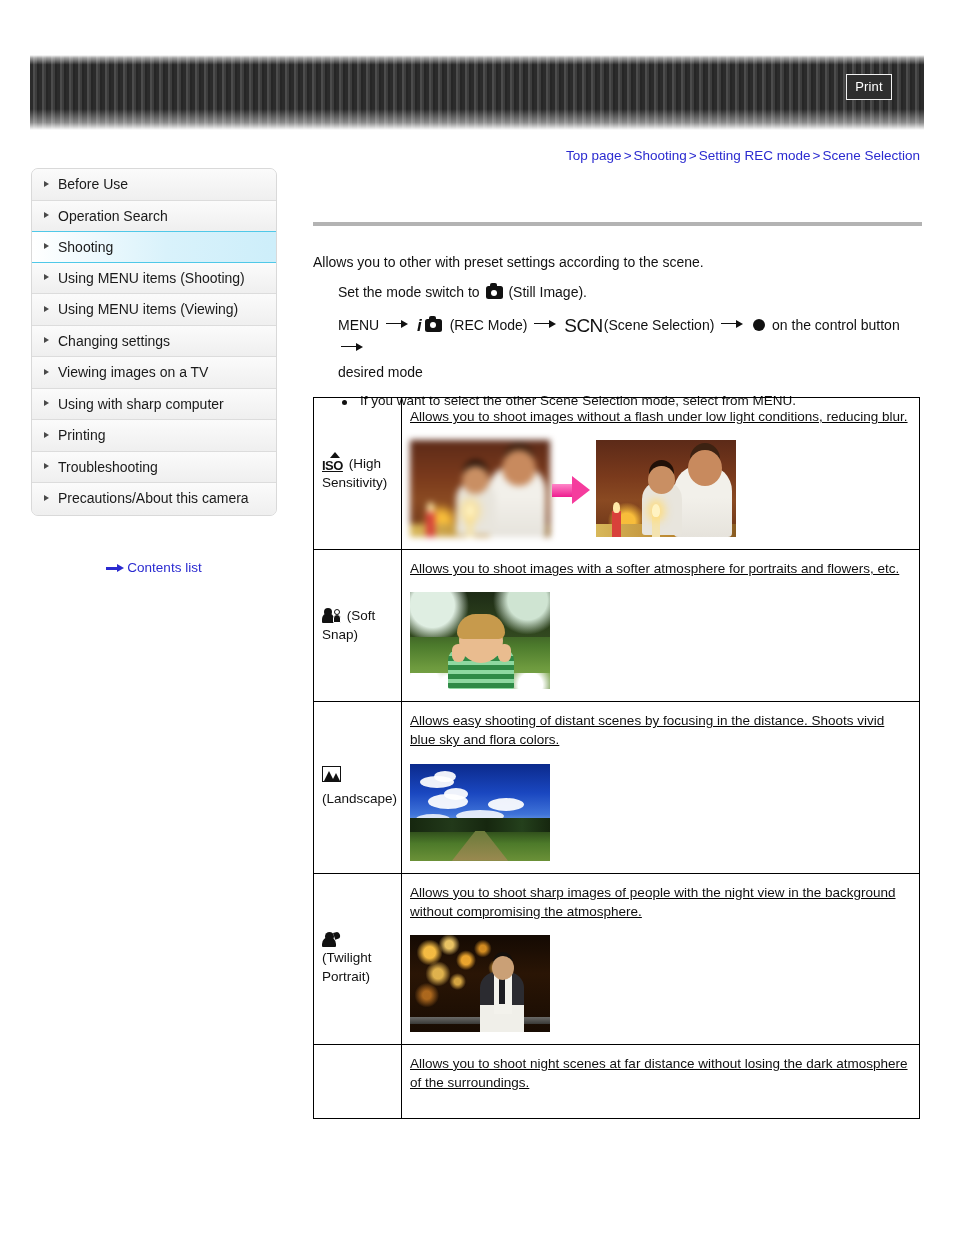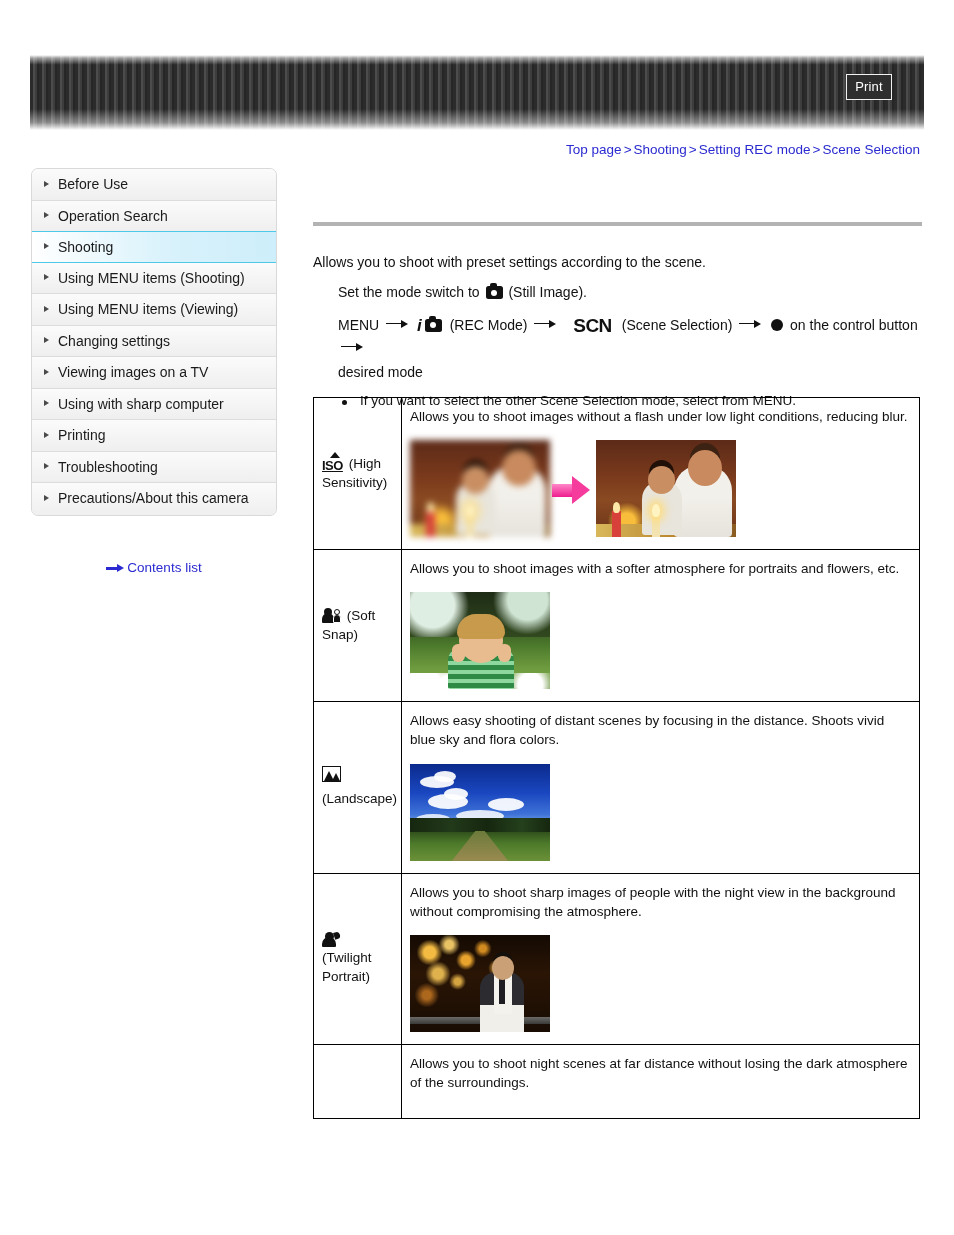--- a/index.html
+++ b/index.html
@@ -46,21 +46,21 @@
     font-size: 13px;
     line-height: 24px;
     text-align: center;
     letter-spacing: .2px;
     cursor: pointer;
   }
 
   
   .breadcrumb {
     position: absolute;
-    right: 34px; top: 142px;
+    right: 34px; top: 148px;
     font-size: 13.5px;
     color: #2a2ad0;
     white-space: nowrap;
   }
   .breadcrumb a {
     color: #2a2ad0;
     text-decoration: none;
   }
   .breadcrumb .sep { color: #2a2ad0; margin: 0 2px; }
 
@@ -228,26 +228,26 @@
   .icam { display: inline-block; margin: 0 2px; white-space: nowrap; }
   .icam .i-letter {
     font-weight: bold;
     font-size: 17px;
     font-style: italic;
     color: #111;
     margin-right: 1px;
     vertical-align: -1px;
   }
   .scn-ico {
-    font-weight: bold;
+    font-weight: normal;
     font-size: 19px;
     letter-spacing: -.5px;
     color: #111;
     vertical-align: -2px;
-    margin: 0 10px;
+    margin: 0 1px;
   }
   .dot-ico {
     display: inline-block;
     width: 12px; height: 12px;
     border-radius: 50%;
     background: #111;
     vertical-align: -1px;
     margin: 0 3px;
   }
 
@@ -267,20 +267,21 @@
   .c-icon {
     width: 88px;
     vertical-align: middle !important;
     padding: 4px 6px 4px 8px !important;
     font-size: 13.5px;
     color: #111;
     line-height: 1.38;
   }
   .c-body {
     padding: 9px 8px 12px 8px !important;
+    text-decoration: underline;
   }
   .c-body .desc {
     font-size: 13.5px;
     color: #111;
     line-height: 1.42;
     margin-bottom: 14px;
   }
   .imgrow { display: flex; align-items: center; }
 
   
@@ -569,21 +570,21 @@
     </div>
   </div>
 
   <div class="contents-link">
     <span class="arrow"></span><span>Contents list</span>
   </div>
 
   <div class="main">
     <div class="hr-top"></div>
 
-    <div class="intro">Allows you to shoot with preset settings according to the scene.</div>
+    <div class="intro">Allows you to other with preset settings according to the scene.</div>
 
     <div class="steps">
       <div class="step-line">
         <span>Set the mode switch to</span>
         <span class="cam-ico"></span>
         <span>(Still Image).</span>
       </div>
 
       <div class="step-line wrapline">
         <span>MENU</span>

